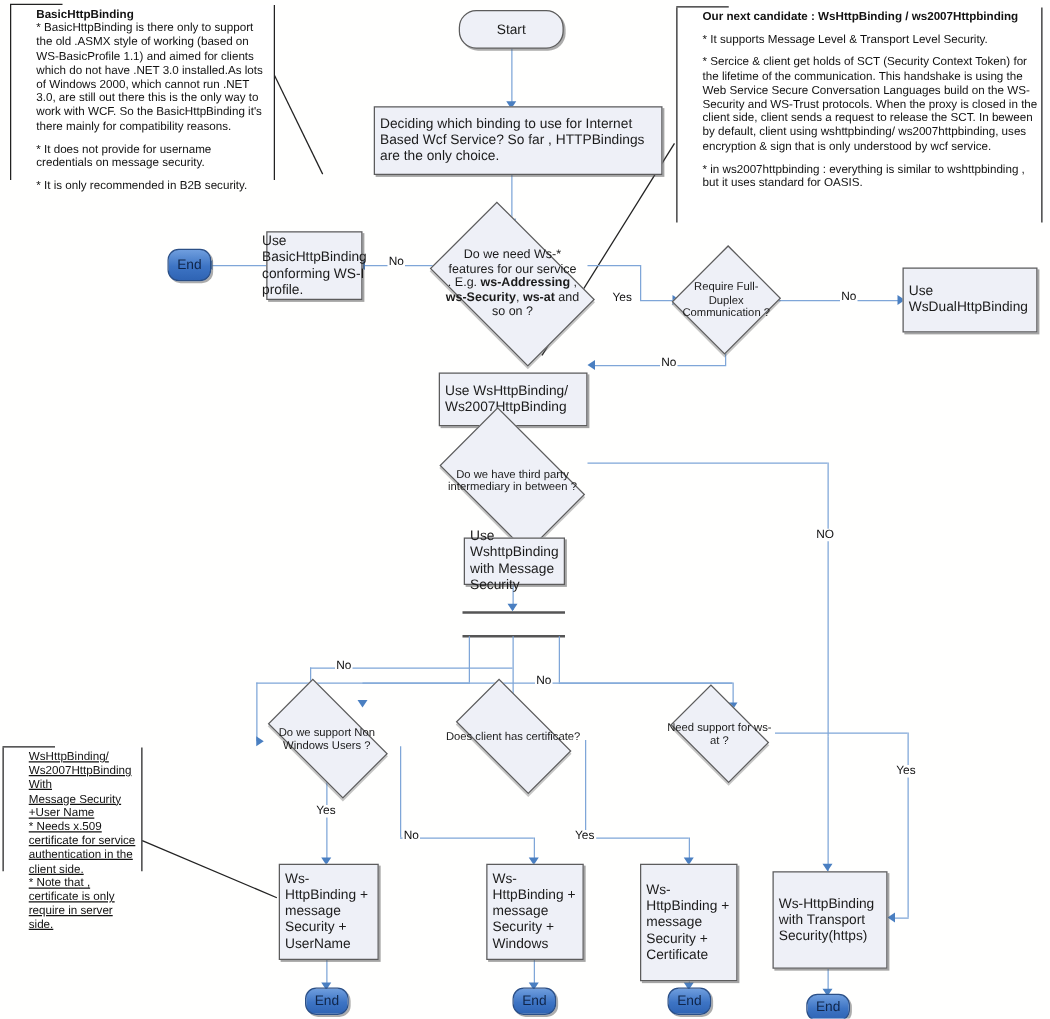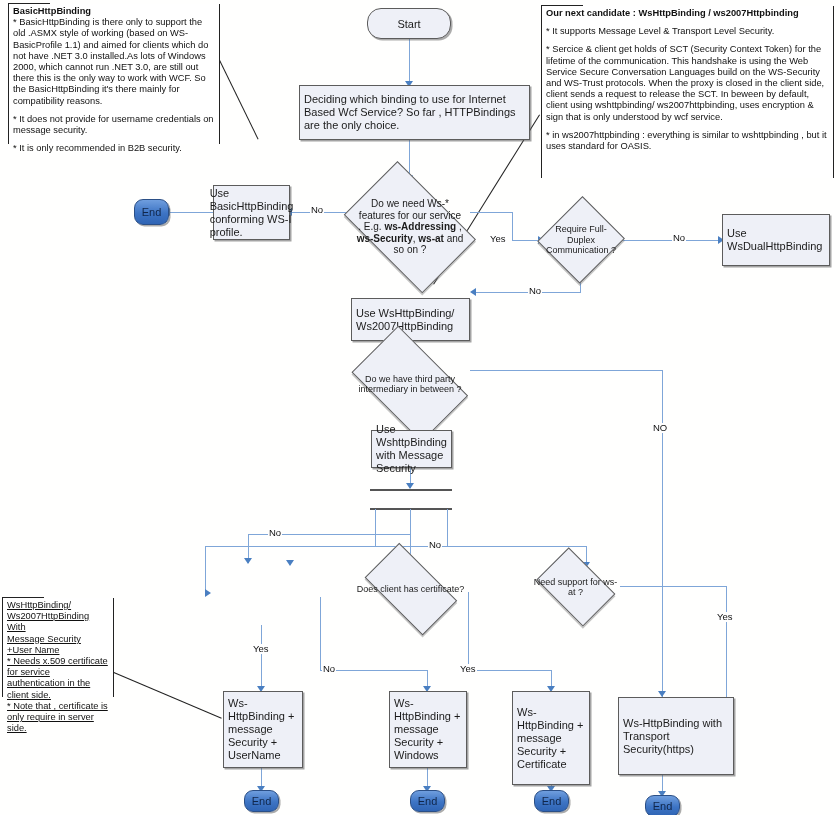--- a/index.html
+++ b/index.html
@@ -31,21 +31,21 @@
   .diamond .lbl{position:absolute;left:0;top:0;width:100%;height:100%;
         display:flex;align-items:center;justify-content:center;text-align:center;
         font-size:10px;line-height:11.5px;color:#1b1b1b;padding:0 2px;box-sizing:border-box;}
 
   
   .bar{position:absolute;background:#555;height:2px;}
 
   
   .note{position:absolute;box-sizing:border-box;background:#fff;
         border-left:1px solid #222;border-right:1px solid #222;
-        font-size:9.3px;line-height:11.2px;color:#111;padding:2px 3px 2px 4px;}
+        font-size:9.3px;line-height:11.2px;color:#111;padding:2px 3px 2px 20px;}
   .note .cap{position:absolute;top:-1px;left:-1px;width:42px;border-top:1px solid #222;}
   .note p{margin:0 0 7px 0;}
   .note p:last-child{margin-bottom:12px;}
 
   
   .h{position:absolute;height:1px;background:#7fa6d8;}
   .v{position:absolute;width:1px;background:#7fa6d8;}
   .arrow{position:absolute;width:0;height:0;}
   .ad{border-left:4px solid transparent;border-right:4px solid transparent;border-top:6px solid #4a7fc1;}
   .ar{border-top:4px solid transparent;border-bottom:4px solid transparent;border-left:6px solid #4a7fc1;}
@@ -224,37 +224,41 @@
 
   <div class="node proc" style="left:351px;top:298px;width:119px;height:43px;">Use WsHttpBinding/ Ws2007HttpBinding</div>
 
   <div class="diamond" style="left:346px;top:355px;width:128px;height:58px;">
     <div class="shape" style="width:76%;height:110%;"></div>
     <div class="lbl" style="font-size:9px;line-height:10.5px;">Do we have third party intermediary in between ?</div>
   </div>
 
   <div class="node proc" style="left:371px;top:418px;width:81px;height:36px;margin-top:12px;" style2="">Use WshttpBinding with Message Security</div>
 
+  <div class="diamond" style="left:203px;top:556px;width:117px;height:70px;">
+    <div class="shape"></div>
+    <div class="lbl" style="font-size:9px;line-height:10.5px;">Do we support Non Windows Users ?</div>
+  </div>
 
   <div class="diamond" style="left:354px;top:556px;width:113px;height:66px;">
     <div class="shape"></div>
     <div class="lbl" style="font-size:9px;line-height:10.5px;">Does client has certificate?</div>
   </div>
 
   <div class="diamond" style="left:530px;top:556px;width:91px;height:62px;">
     <div class="shape"></div>
     <div class="lbl" style="font-size:9px;line-height:10.5px;">Need support for ws-at ?</div>
   </div>
 
   <div class="node proc" style="left:223px;top:691px;width:80px;height:77px;">Ws-HttpBinding + message Security + UserName</div>
 
   <div class="node proc" style="left:389px;top:691px;width:78px;height:77px;">Ws-HttpBinding + message Security + Windows</div>
 
   <div class="node proc" style="left:512px;top:691px;width:78px;height:94px;">Ws-HttpBinding + message Security + Certificate</div>
 
-  <div class="node proc" style="left:618px;top:697px;width:116px;height:78px;">Ws-HttpBinding with Transport Security(https)</div>
+  <div class="node proc" style="left:618px;top:697px;width:92px;height:78px;">Ws-HttpBinding with Transport Security(https)</div>
 
   <div class="node terminator" style="left:244px;top:790px;width:35px;height:22px;">End</div>
   <div class="node terminator" style="left:410px;top:790px;width:35px;height:22px;">End</div>
   <div class="node terminator" style="left:534px;top:790px;width:35px;height:22px;">End</div>
   <div class="node terminator" style="left:645px;top:795px;width:35px;height:22px;">End</div>
 
 </div>
 
 </body></html>

